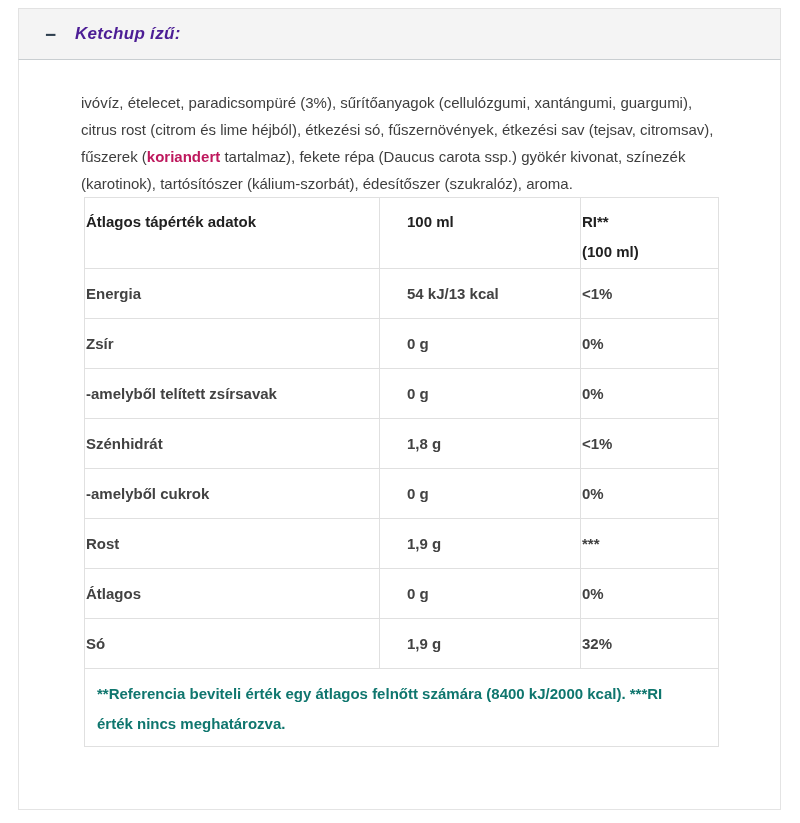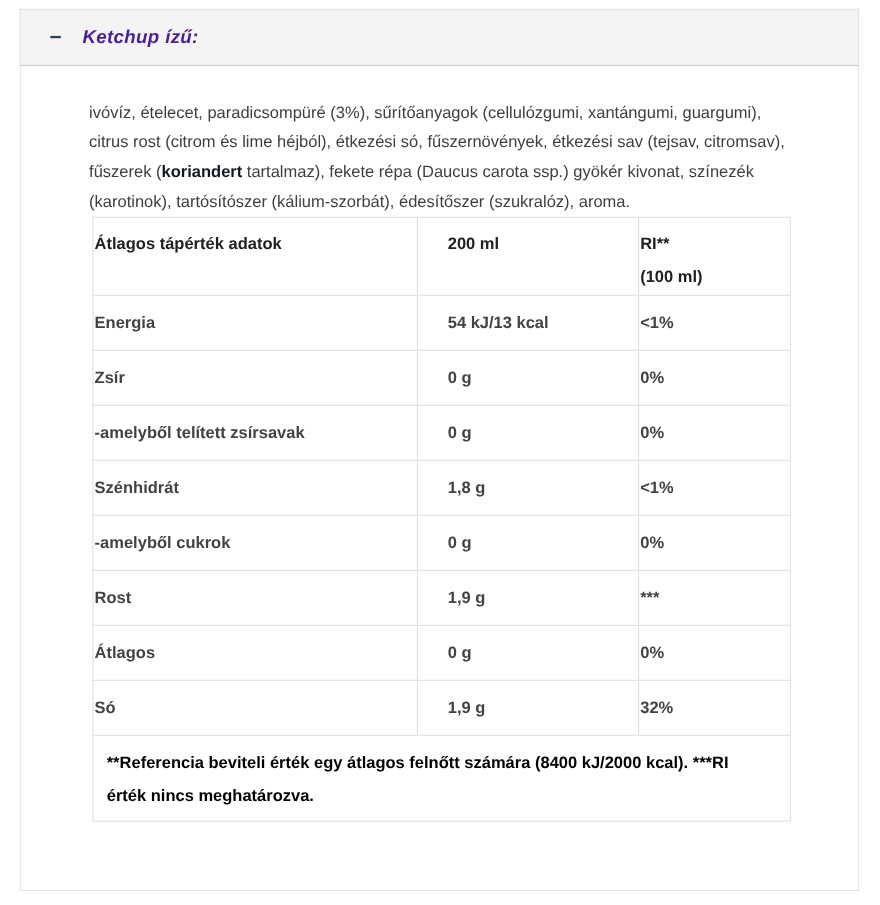--- a/index.html
+++ b/index.html
@@ -46,21 +46,21 @@
     height: 750px;
     padding: 29px 60px 0 62px;
   }
   .ingredients {
     margin: 0;
     width: 640px;
     font-size: 15px;
     line-height: 27px;
     color: #3e3e3e;
   }
-  .ingredients b { font-weight: 700; color: #0f172a; }
+  .ingredients b { font-weight: 700; color: #be185d; }
   table.nutrition {
     border-collapse: collapse;
     margin-left: 3px;
     width: 634px;
     table-layout: fixed;
     font-size: 15px;
     color: #424242;
   }
   table.nutrition th, table.nutrition td {
     border: 1px solid #e0e0e0;
@@ -80,21 +80,21 @@
   }
   tr.data-row td { height: 50px; vertical-align: middle; }
   .pad1 { }
   .pad2 { padding-left: 27px; }
   .pad3 { }
   tr.footnote-row td {
     height: 78px;
     vertical-align: top;
     padding: 10px 30px 0 12px;
     line-height: 30px;
-    color: #000000;
+    color: #0f766e;
   }
 </style>
 </head>
 <body>
 
 <div class="accordion">
 
   <div class="accordion-header">
     <span class="toggle-icon">−</span>
     <span class="accordion-title">Ketchup ízű:</span>
@@ -106,21 +106,21 @@
 
     <table class="nutrition">
       <colgroup>
           <col class="c1">
           <col class="c2">
           <col class="c3">
         </colgroup>
       <tbody>
           <tr class="head-row">
         <th class="pad1">Átlagos tápérték adatok</th>
-        <th class="pad2">200 ml</th>
+        <th class="pad2">100 ml</th>
         <th class="pad3">
               <div>RI**</div>
               <div>(100 ml)</div>
             </th>
       </tr>
       <tr class="data-row">
         <td class="pad1">Energia</td>
         <td class="pad2">54 kJ/13 kcal</td>
         <td class="pad3">&lt;1%</td>
       </tr>

